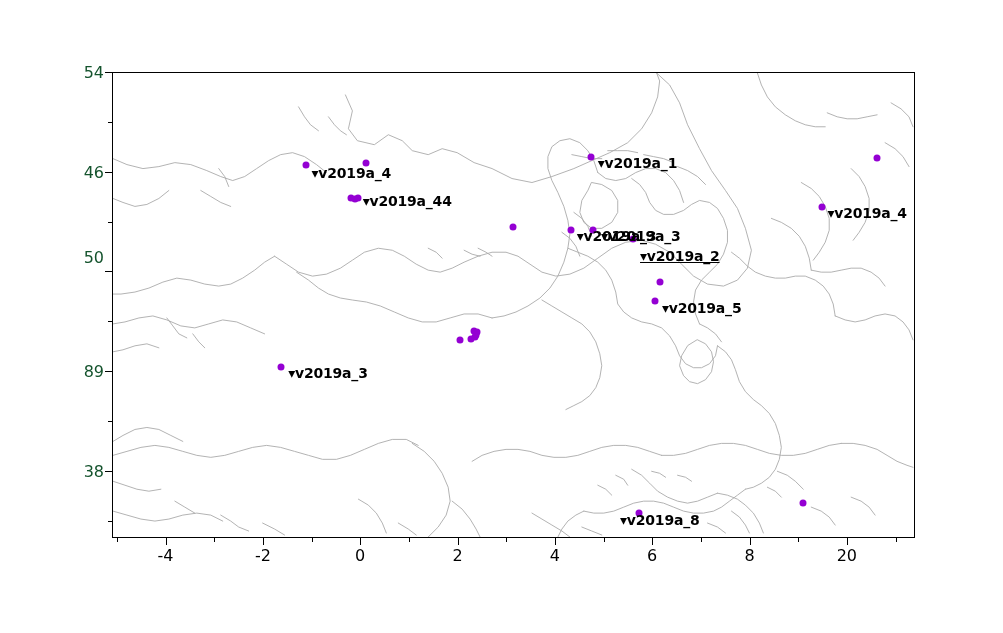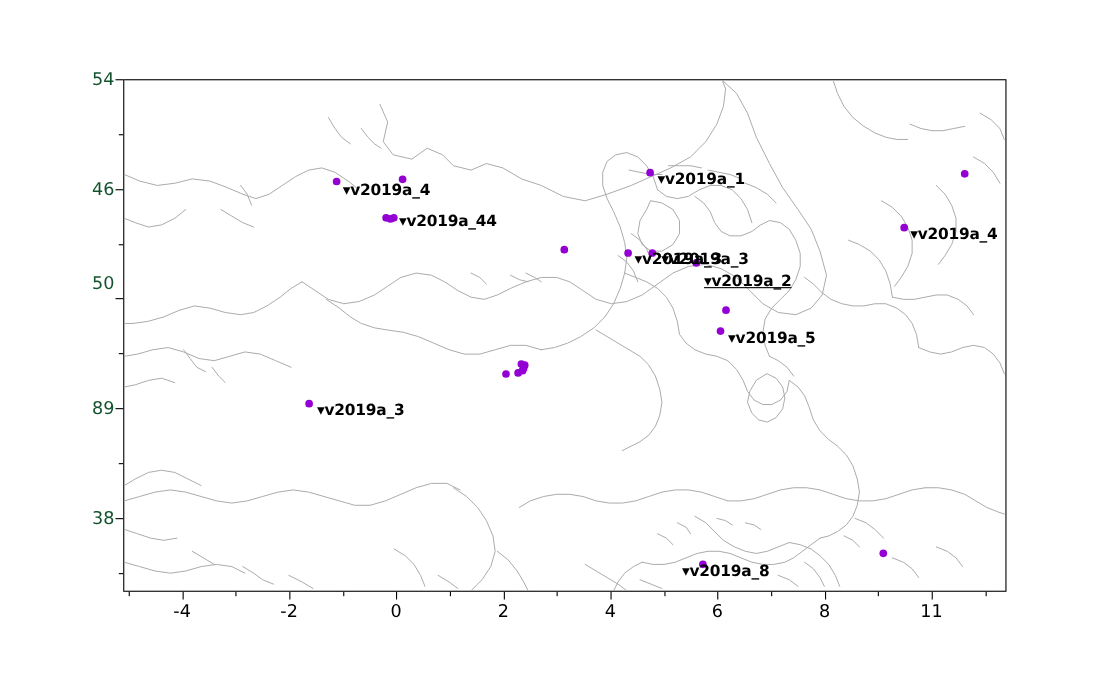--- a/index.html
+++ b/index.html
@@ -319,21 +319,21 @@
       <div class="tick-label-y" style="top: 398.717px;">38</div>
     </div>
   <div id="x-tick-labels">
       <div class="tick-label-x" style="left: 53.5333px;">-4</div>
       <div class="tick-label-x" style="left: 150.867px;">-2</div>
       <div class="tick-label-x" style="left: 248.2px;">0</div>
       <div class="tick-label-x" style="left: 345.533px;">2</div>
       <div class="tick-label-x" style="left: 442.867px;">4</div>
       <div class="tick-label-x" style="left: 540.2px;">6</div>
       <div class="tick-label-x" style="left: 637.533px;">8</div>
-      <div class="tick-label-x" style="left: 734.867px;">11</div>
+      <div class="tick-label-x" style="left: 734.867px;">20</div>
     </div>
   <div id="points-layer">
       <div class="data-point" style="left: 193.693px; top: 93.2px; background: rgb(148, 0, 211);"></div>
       <div class="data-point" style="left: 254.04px; top: 90.708px; background: rgb(148, 0, 211);"></div>
       <div class="data-point" style="left: 239.44px; top: 125.596px; background: rgb(148, 0, 211);"></div>
       <div class="data-point" style="left: 243.333px; top: 126.593px; background: rgb(148, 0, 211);"></div>
       <div class="data-point" style="left: 245.767px; top: 126.094px; background: rgb(148, 0, 211);"></div>
       <div class="data-point" style="left: 479.367px; top: 84.7273px; background: rgb(148, 0, 211);"></div>
       <div class="data-point" style="left: 765.04px; top: 86.2225px; background: rgb(148, 0, 211);"></div>
       <div class="data-point" style="left: 709.56px; top: 134.567px; background: rgb(148, 0, 211);"></div>

